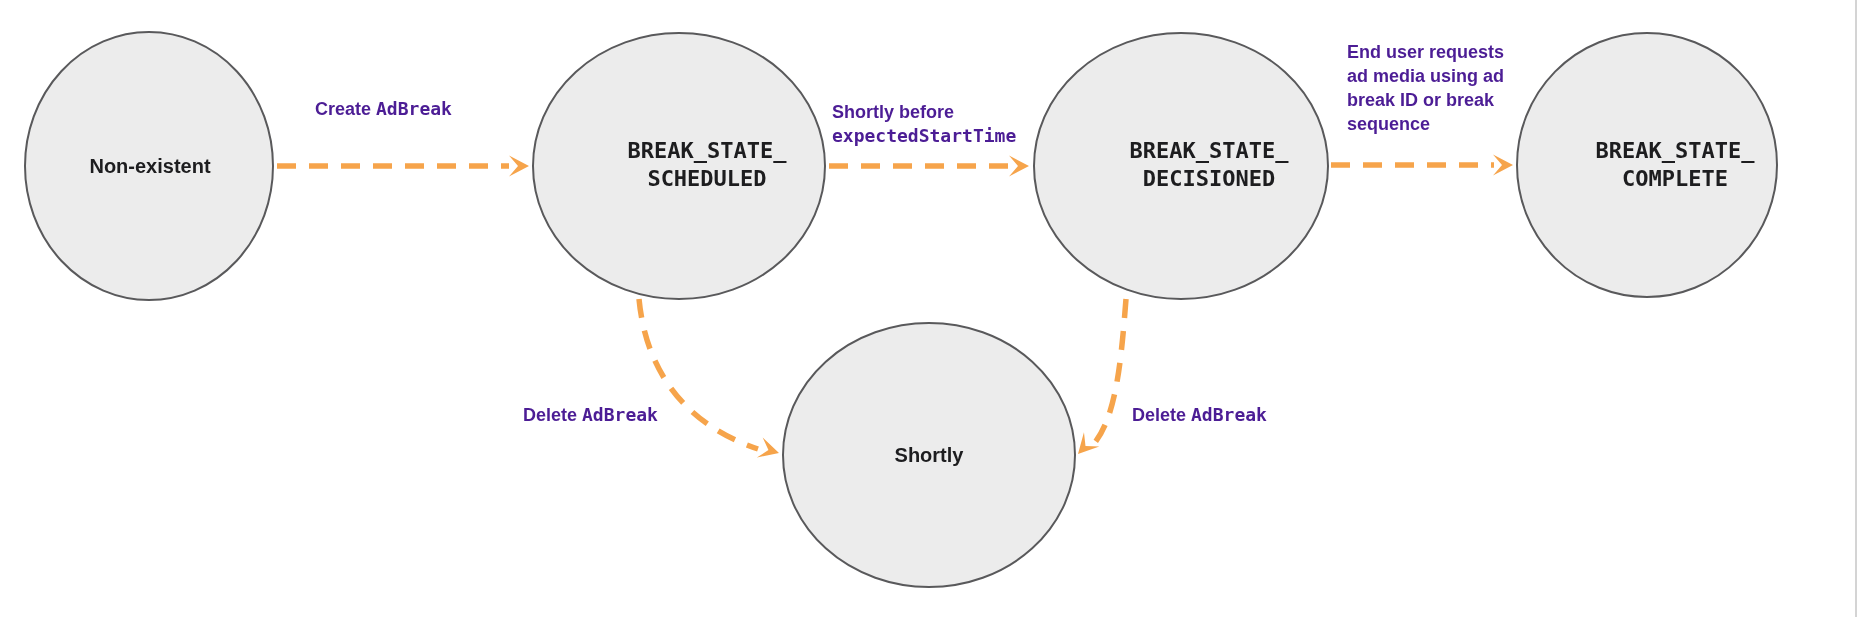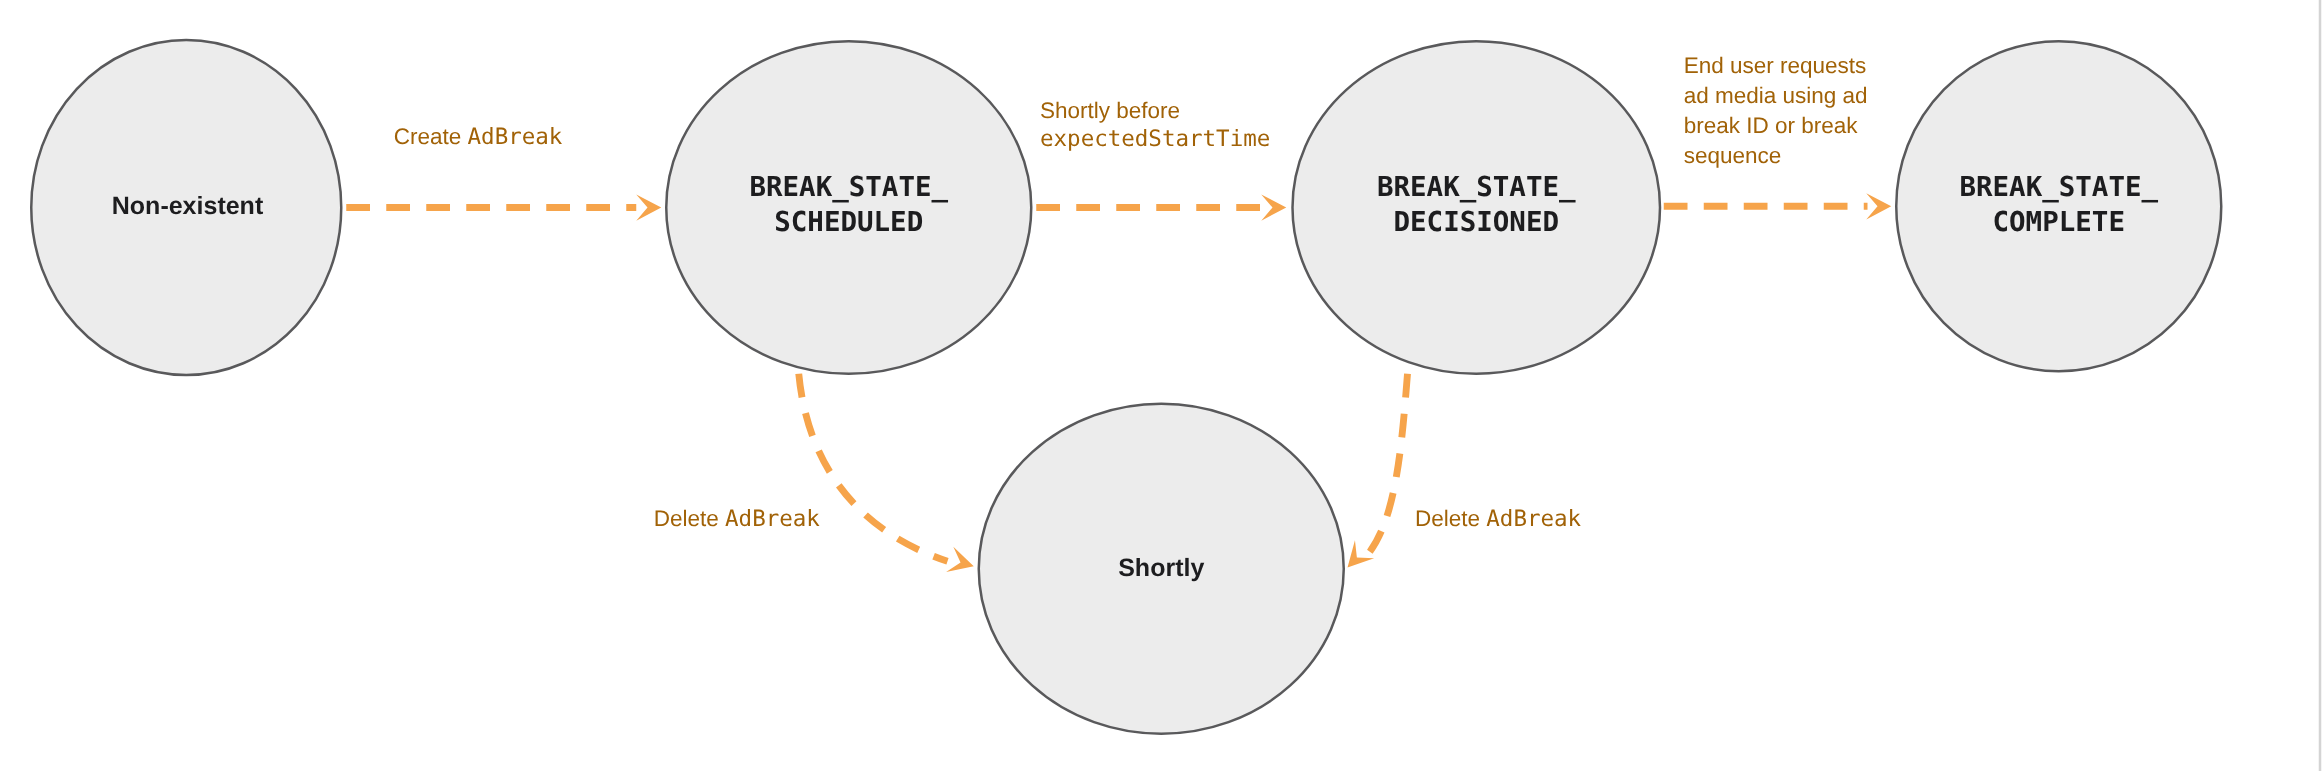--- a/index.html
+++ b/index.html
@@ -23,27 +23,29 @@
     font-weight:bold;
     font-size:20px;
     line-height:27px;
     color:#1d1d1f;
   }
   .node-label.mono{
     font-family:"DejaVu Sans Mono", monospace;
     font-size:22px;
     line-height:28px;
     letter-spacing:0px;
+    margin-left:28px;
   }
   .edge-label{
     position:absolute;
     font-size:18px;
     line-height:24px;
     white-space:pre-line;
-    color:#a16207;
+    color:#4c1d95;
+    font-weight:bold;
   }
   .edge-label .code{
     font-family:"DejaVu Sans Mono", monospace;
     font-size:18px;
   }
   .edge-label .block{display:block;}
   .right-border{
     position:absolute;
     right:1px;top:0;
     width:2px;height:617px;
@@ -93,21 +95,21 @@
   <div class="node-label mono" style="left:679px;top:165px;">BREAK_STATE_
 SCHEDULED</div>
   <div class="node-label mono" style="left:1181px;top:165px;">BREAK_STATE_
 DECISIONED</div>
   <div class="node-label mono" style="left:1647px;top:165px;">BREAK_STATE_
 COMPLETE</div>
   <div class="node-label" style="left:929px;top:455px;">Shortly</div>
 
   <div class="edge-label" style="left:315px;top:97px;"><span>Create </span><span class="code">AdBreak</span></div>
 
-  <div class="edge-label" style="left:832px;top:76px;"><span class="block">Shortly before</span><span class="code block">expectedStartTime</span></div>
+  <div class="edge-label" style="left:832px;top:100px;"><span class="block">Shortly before</span><span class="code block">expectedStartTime</span></div>
 
   <div class="edge-label" style="left:1347px;top:40px;"><span>End user requests
 ad media using ad
 break ID or break
 sequence</span></div>
 
   <div class="edge-label" style="left:523px;top:403px;"><span>Delete </span><span class="code">AdBreak</span></div>
 
   <div class="edge-label" style="left:1132px;top:403px;"><span>Delete </span><span class="code">AdBreak</span></div>
 

